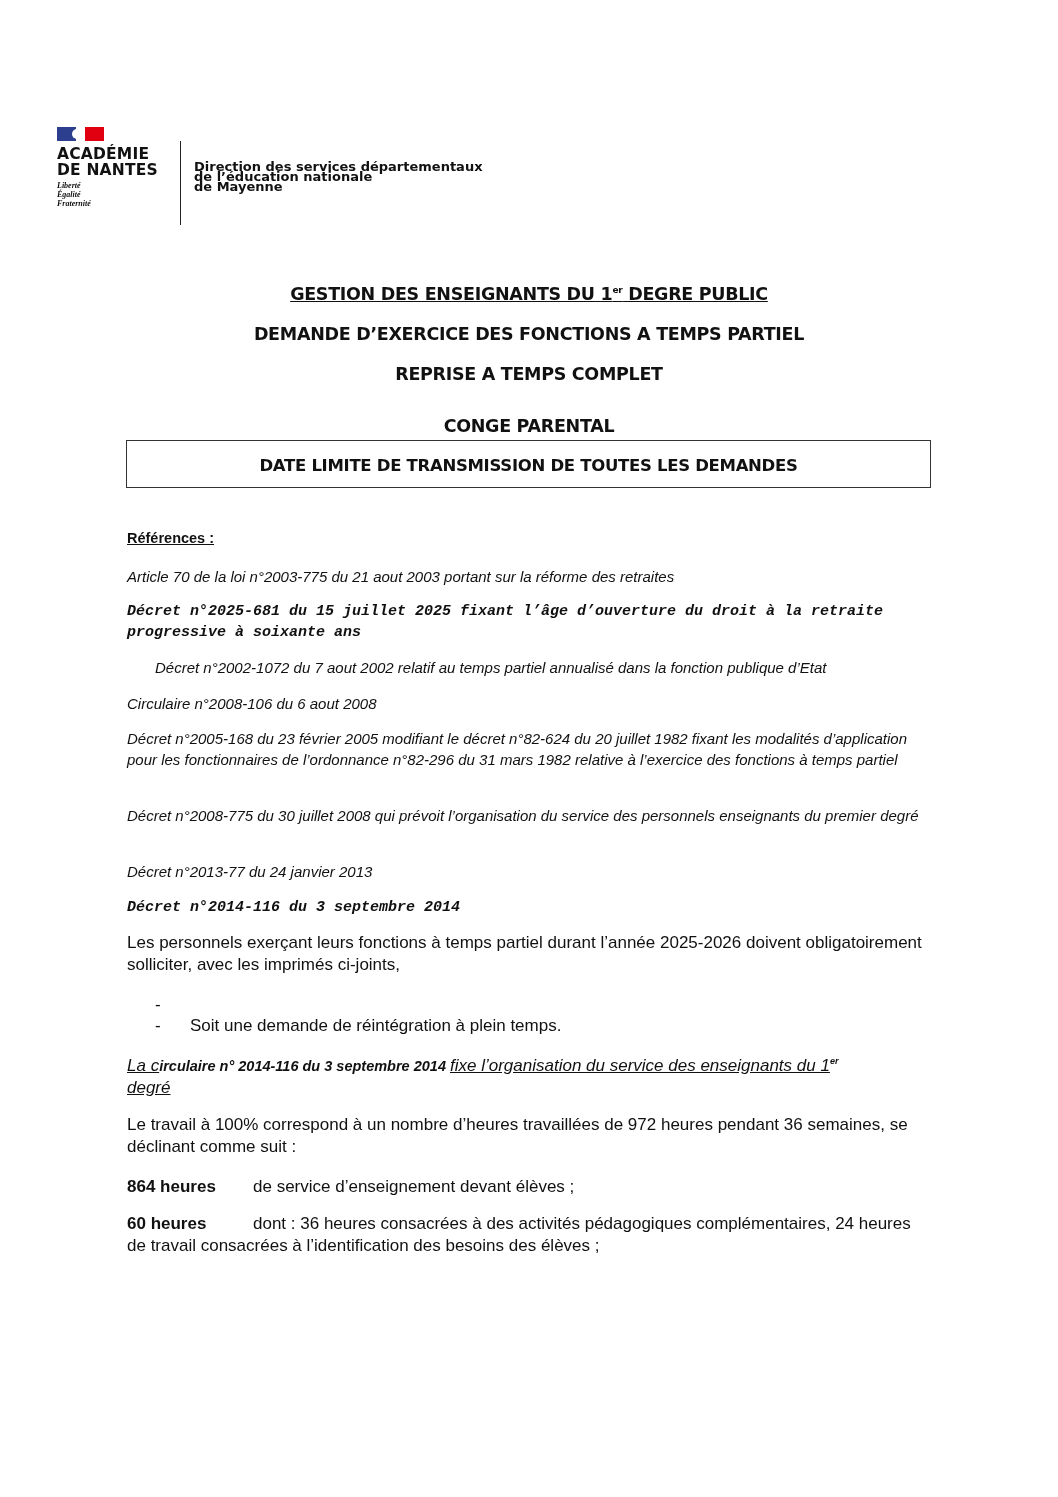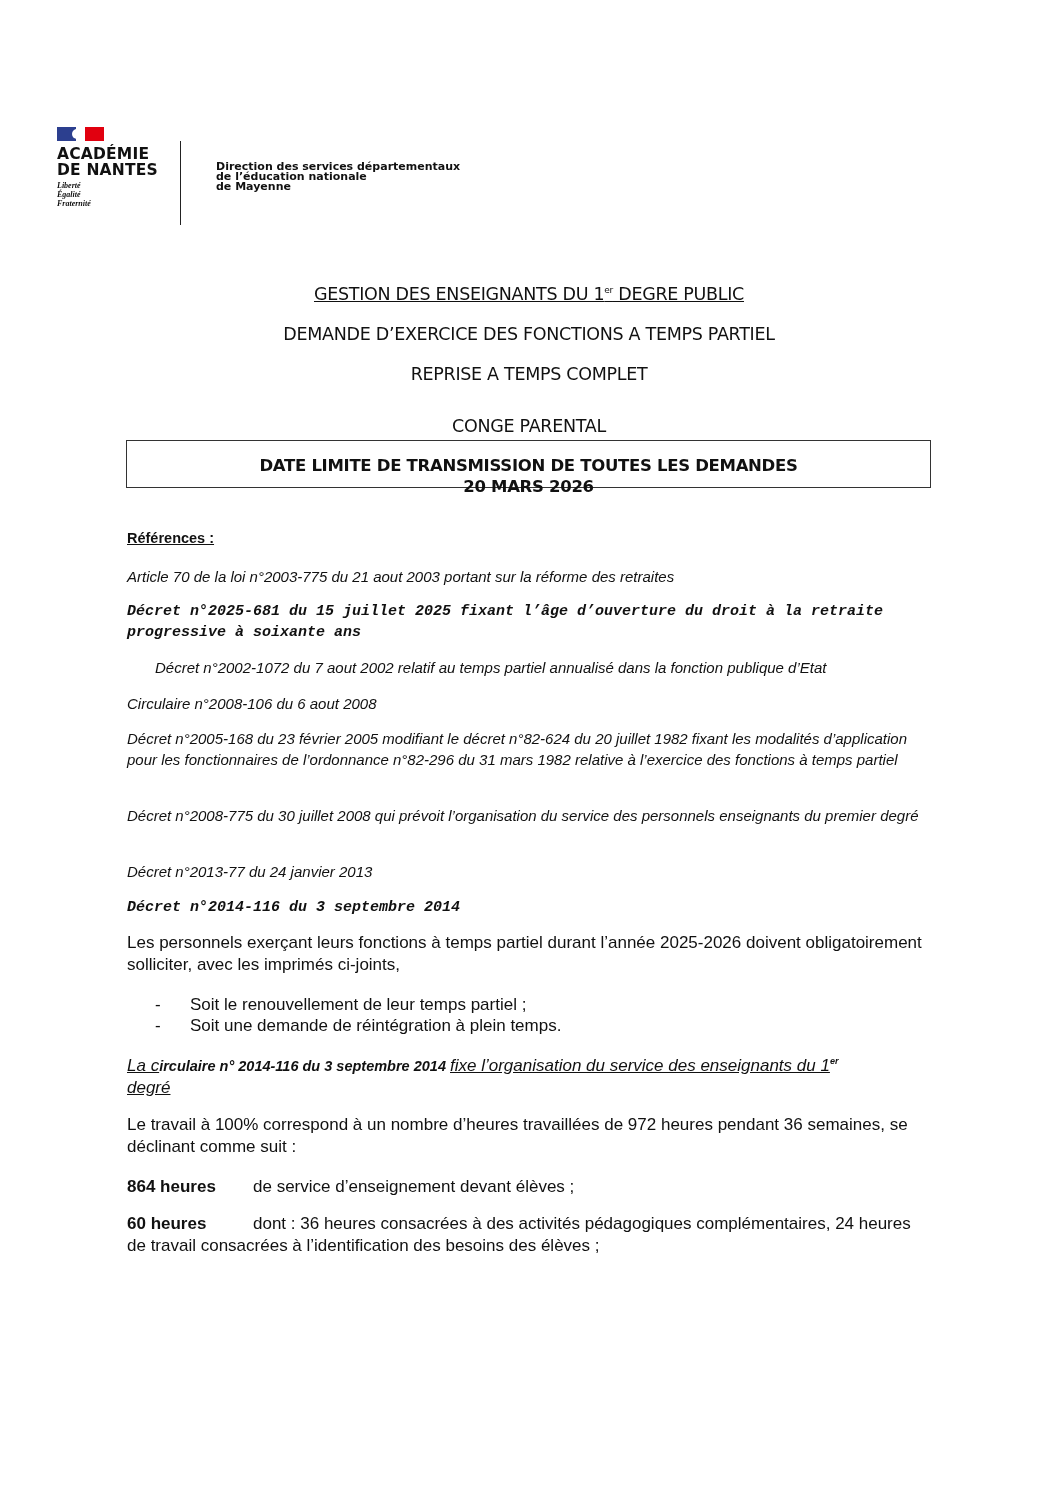--- a/index.html
+++ b/index.html
@@ -8,24 +8,24 @@
   
   .logo { position: absolute; left: 57px; top: 127px; }
   .flag { display: flex; width: 47px; height: 14px; }
   .flag .blue { width: 19px; height: 14px; background: #2c3f8f; }
   .flag .white { width: 9px; height: 14px; background: #ffffff; position: relative; }
   .flag .white::before { content: ""; position: absolute; left: -4px; top: 2px; width: 10px; height: 10px; border-radius: 50% 40% 50% 50%; background: #ffffff; }
   .flag .red { width: 19px; height: 14px; background: #e1000f; }
   .academie { font-family: "DejaVu Sans", sans-serif; font-weight: bold; font-size: 15.5px; line-height: 16px; margin-top: 5px; letter-spacing: 0.2px; }
   .devise { font-family: "Liberation Serif", serif; font-style: italic; font-weight: bold; font-size: 8px; line-height: 9px; margin-top: 3px; }
   .logo-sep { position: absolute; left: 180px; top: 141px; width: 1px; height: 84px; background: #222; }
-  .direction { position: absolute; left: 216px; top: 162px; font-family: "DejaVu Sans", sans-serif; font-weight: bold; font-size: 11px; line-height: 10px; }
+  .direction { position: absolute; left: 194px; top: 162px; font-family: "DejaVu Sans", sans-serif; font-weight: bold; font-size: 13px; line-height: 10px; }
 
   
-  .titles { position: absolute; left: 0; width: 1058px; text-align: center; font-weight: normal; font-size: 17.5px; font-family: "DejaVu Sans", sans-serif; letter-spacing: -0.3px; }
+  .titles { position: absolute; left: 0; width: 1058px; text-align: center; font-weight: bold; font-size: 17.5px; font-family: "DejaVu Sans", sans-serif; letter-spacing: -0.3px; }
   .t1 { top: 284px; }
   .t1 span.u { text-decoration: underline; }
   .t2 { top: 324px; }
   .t3 { top: 364px; }
   .t4 { top: 416px; }
   sup { font-size: 9px; vertical-align: 7px; line-height: 0; }
 
   .deadline { position: absolute; left: 126px; top: 440px; width: 805px; height: 48px; border: 1px solid #333; box-sizing: border-box; text-align: center; font-family: "DejaVu Sans", sans-serif; font-weight: bold; font-size: 16.5px; line-height: 21px; padding-top: 14px; letter-spacing: -0.3px; }
 
   
@@ -83,38 +83,36 @@
   <div>de Mayenne</div>
 </div>
 
 <div class="titles t1"><span class="u"><span>GESTION DES ENSEIGNANTS DU 1</span><sup>er</sup><span> DEGRE PUBLIC</span></span></div>
 <div class="titles t2">DEMANDE D’EXERCICE DES FONCTIONS A TEMPS PARTIEL</div>
 <div class="titles t3">REPRISE A TEMPS COMPLET</div>
 <div class="titles t4">CONGE PARENTAL</div>
 
 <div class="deadline">
   <div>DATE LIMITE DE TRANSMISSION DE TOUTES LES DEMANDES</div>
-  <div>20 MARS 2026</div>
 </div>
 
 <div class="body ref-head">Références :</div>
 <div class="body ref r1">Article 70 de la loi n°2003-775 du 21 aout 2003 portant sur la réforme des retraites</div>
 <div class="body ref bold r2">Décret n°2025-681 du 15 juillet 2025 fixant l’âge d’ouverture du droit à la retraite progressive à soixante ans</div>
 <div class="body ref r3">Décret n°2002-1072 du 7 aout 2002 relatif au temps partiel annualisé dans la fonction publique d’Etat</div>
 <div class="body ref r4">Circulaire n°2008-106 du 6 aout 2008</div>
 <div class="body ref r5">Décret n°2005-168 du 23 février 2005 modifiant le décret n°82-624 du 20 juillet 1982 fixant les modalités d’application pour les fonctionnaires de l’ordonnance n°82-296 du 31 mars 1982 relative à l’exercice des fonctions à temps partiel</div>
 <div class="body ref r6">Décret n°2008-775 du 30 juillet 2008 qui prévoit l’organisation du service des personnels enseignants du premier degré</div>
 <div class="body ref r7">Décret n°2013-77 du 24 janvier 2013</div>
 <div class="body ref bold r8">Décret n°2014-116 du 3 septembre 2014</div>
 
 <div class="body para p1">Les personnels exerçant leurs fonctions à temps partiel durant l’année 2025-2026 doivent obligatoirement solliciter, avec les imprimés ci-joints,</div>
 <div class="list">
   <div class="li">
       <span class="dash">-</span>
-      <span>Soit le renouvellement de leur temps partiel ;</span>
     </div>
   <div class="li">
       <span class="dash">-</span>
       <span>Soit une demande de réintégration à plein temps.</span>
     </div>
 </div>
 
 <div class="body circ"><span class="u">La c</span><span class="mid">irculaire n° 2014-116 du 3 septembre 2014 </span><span class="u">fixe l’organisation du service des enseignants du 1</span><sup>er</sup><br><span class="u">degré</span></div>
 
 <div class="body para p2">Le travail à 100% correspond à un nombre d’heures travaillées de 972 heures pendant 36 semaines, se déclinant comme suit :</div>

